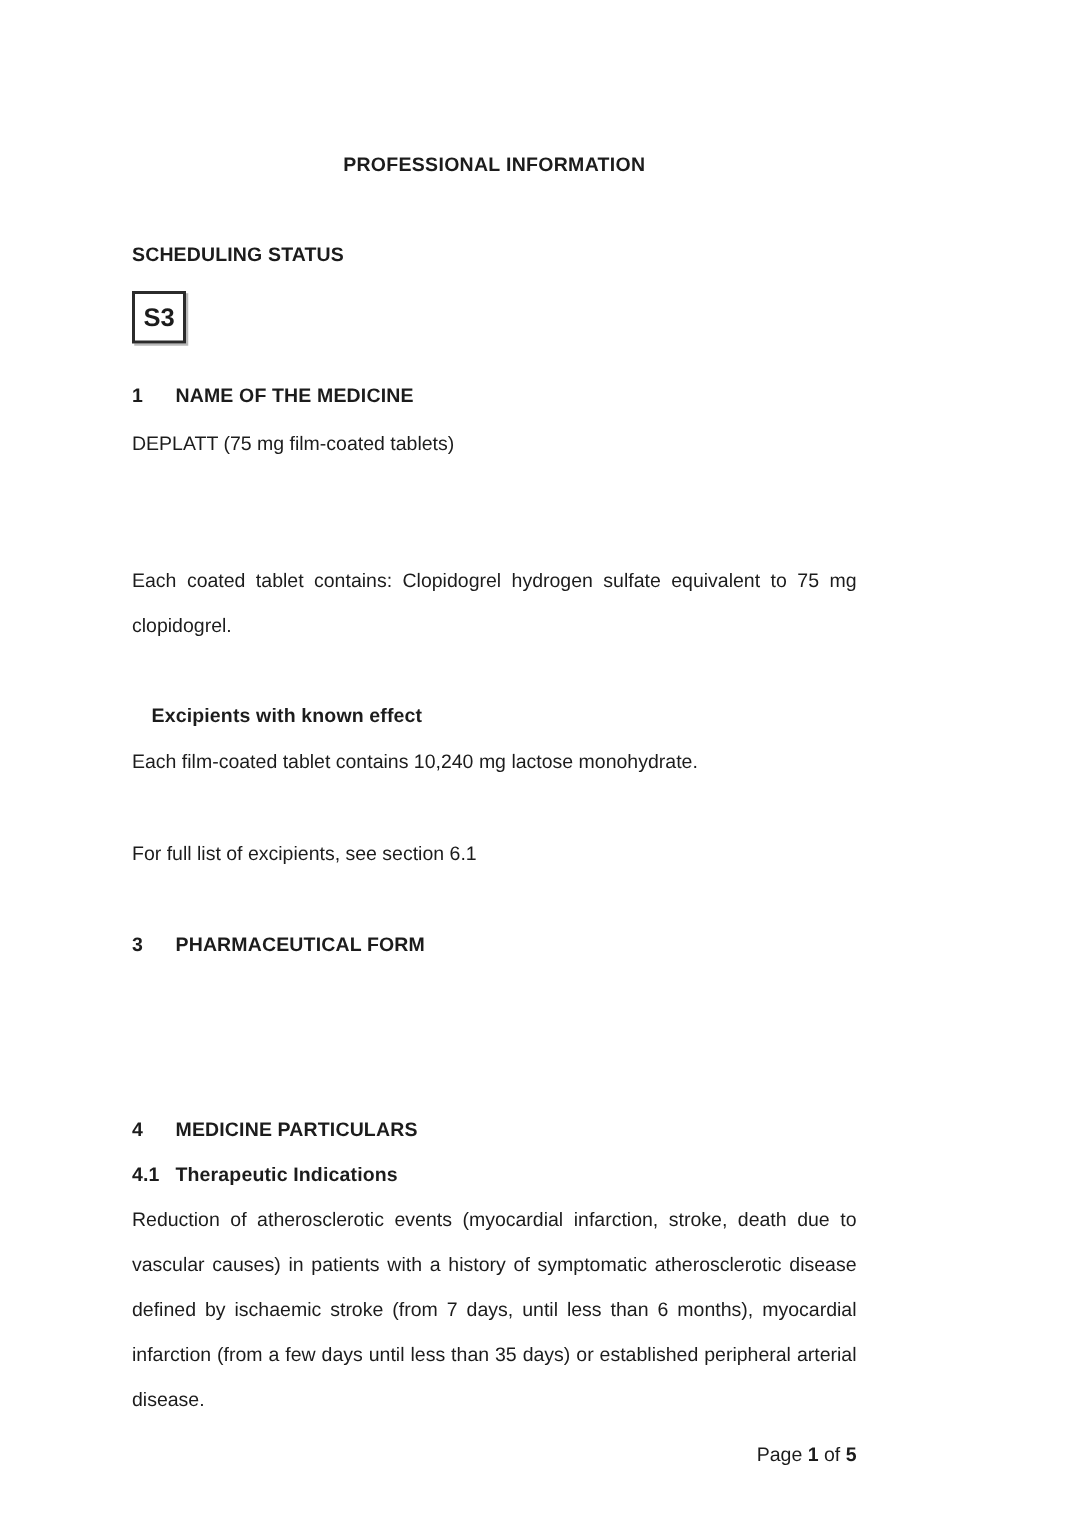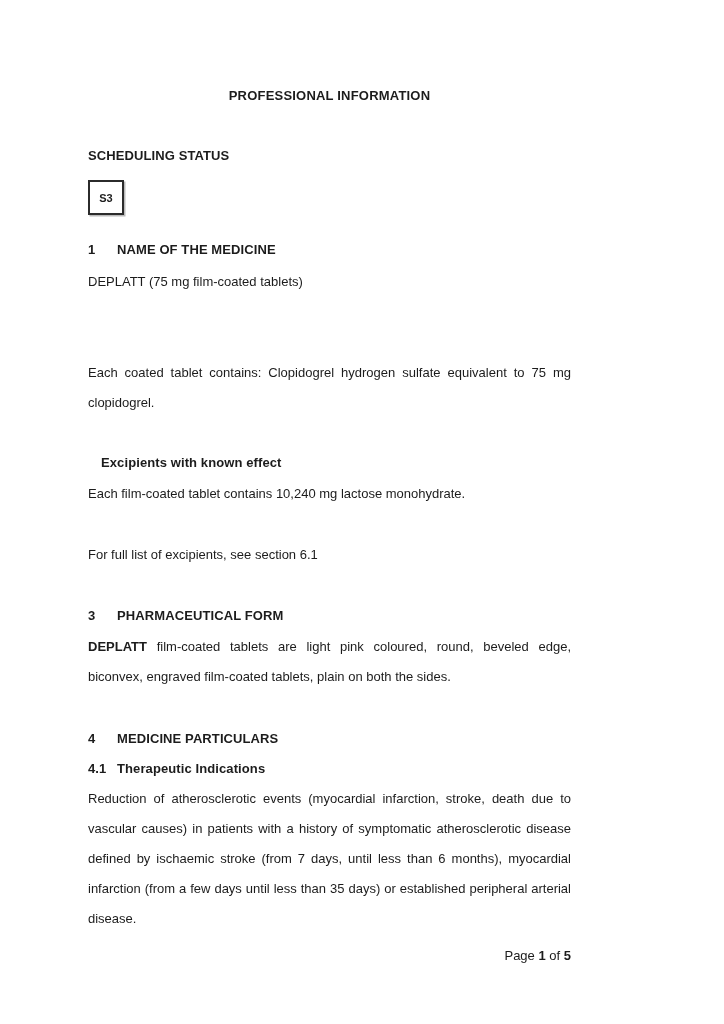--- a/index.html
+++ b/index.html
@@ -10,20 +10,21 @@
     background: #ffffff;
     font-family: "Liberation Sans", sans-serif;
     color: #1c1c1c;
     overflow: hidden;
   }
   .page {
     position: relative;
     width: 724px;
     height: 896px;
     background: #ffffff;
+    margin-top: 14px;
   }
   .block {
     position: absolute;
     left: 88px;
     width: 483px;
     font-size: 13px;
   }
   .doc-title {
     top: 88px;
     text-align: center;
@@ -42,21 +43,21 @@
     left: 88px;
     top: 180px;
     width: 32px;
     height: 31px;
     border: 2px solid #2b2b2b;
     box-shadow: 1.5px 1.5px 0 rgba(130,130,130,0.55);
     display: flex;
     align-items: center;
     justify-content: center;
     font-weight: bold;
-    font-size: 11px;
+    font-size: 17px;
     background: #ffffff;
   }
   .sec-num {
     display: inline-block;
     min-width: 29px;
   }
   .s1-heading  { top: 242px; }
   .s1-body     { top: 267px; }
   .s2-heading  { top: 334px; }
   .s2-body     { top: 358px; }
@@ -109,23 +110,20 @@
   <div class="block heading exc-heading">Excipients with known effect</div>
 
   <div class="block para-single exc-body">Each film-coated tablet contains 10,240 mg lactose monohydrate.</div>
 
   <div class="block para-single exc-note">For full list of excipients, see section 6.1</div>
 
   <div class="block heading s3-heading">
     <span class="sec-num">3</span><span>PHARMACEUTICAL FORM</span>
   </div>
 
-  <div class="block para s3-body">
-    <span class="lead-bold">DEPLATT</span><span> film-coated tablets are light pink coloured, round, beveled edge, biconvex, engraved film-coated tablets, plain on both the sides.</span>
-  </div>
 
   <div class="block heading s4-heading">
     <span class="sec-num">4</span><span>MEDICINE PARTICULARS</span>
   </div>
 
   <div class="block heading s41-heading">
     <span class="sec-num">4.1</span><span>Therapeutic Indications</span>
   </div>
 
   <div class="block para s4-body">Reduction of atherosclerotic events (myocardial infarction, stroke, death due to vascular causes) in patients with a history of symptomatic atherosclerotic disease defined by ischaemic stroke (from 7 days, until less than 6 months), myocardial infarction (from a few days until less than 35 days) or established peripheral arterial disease.</div>

